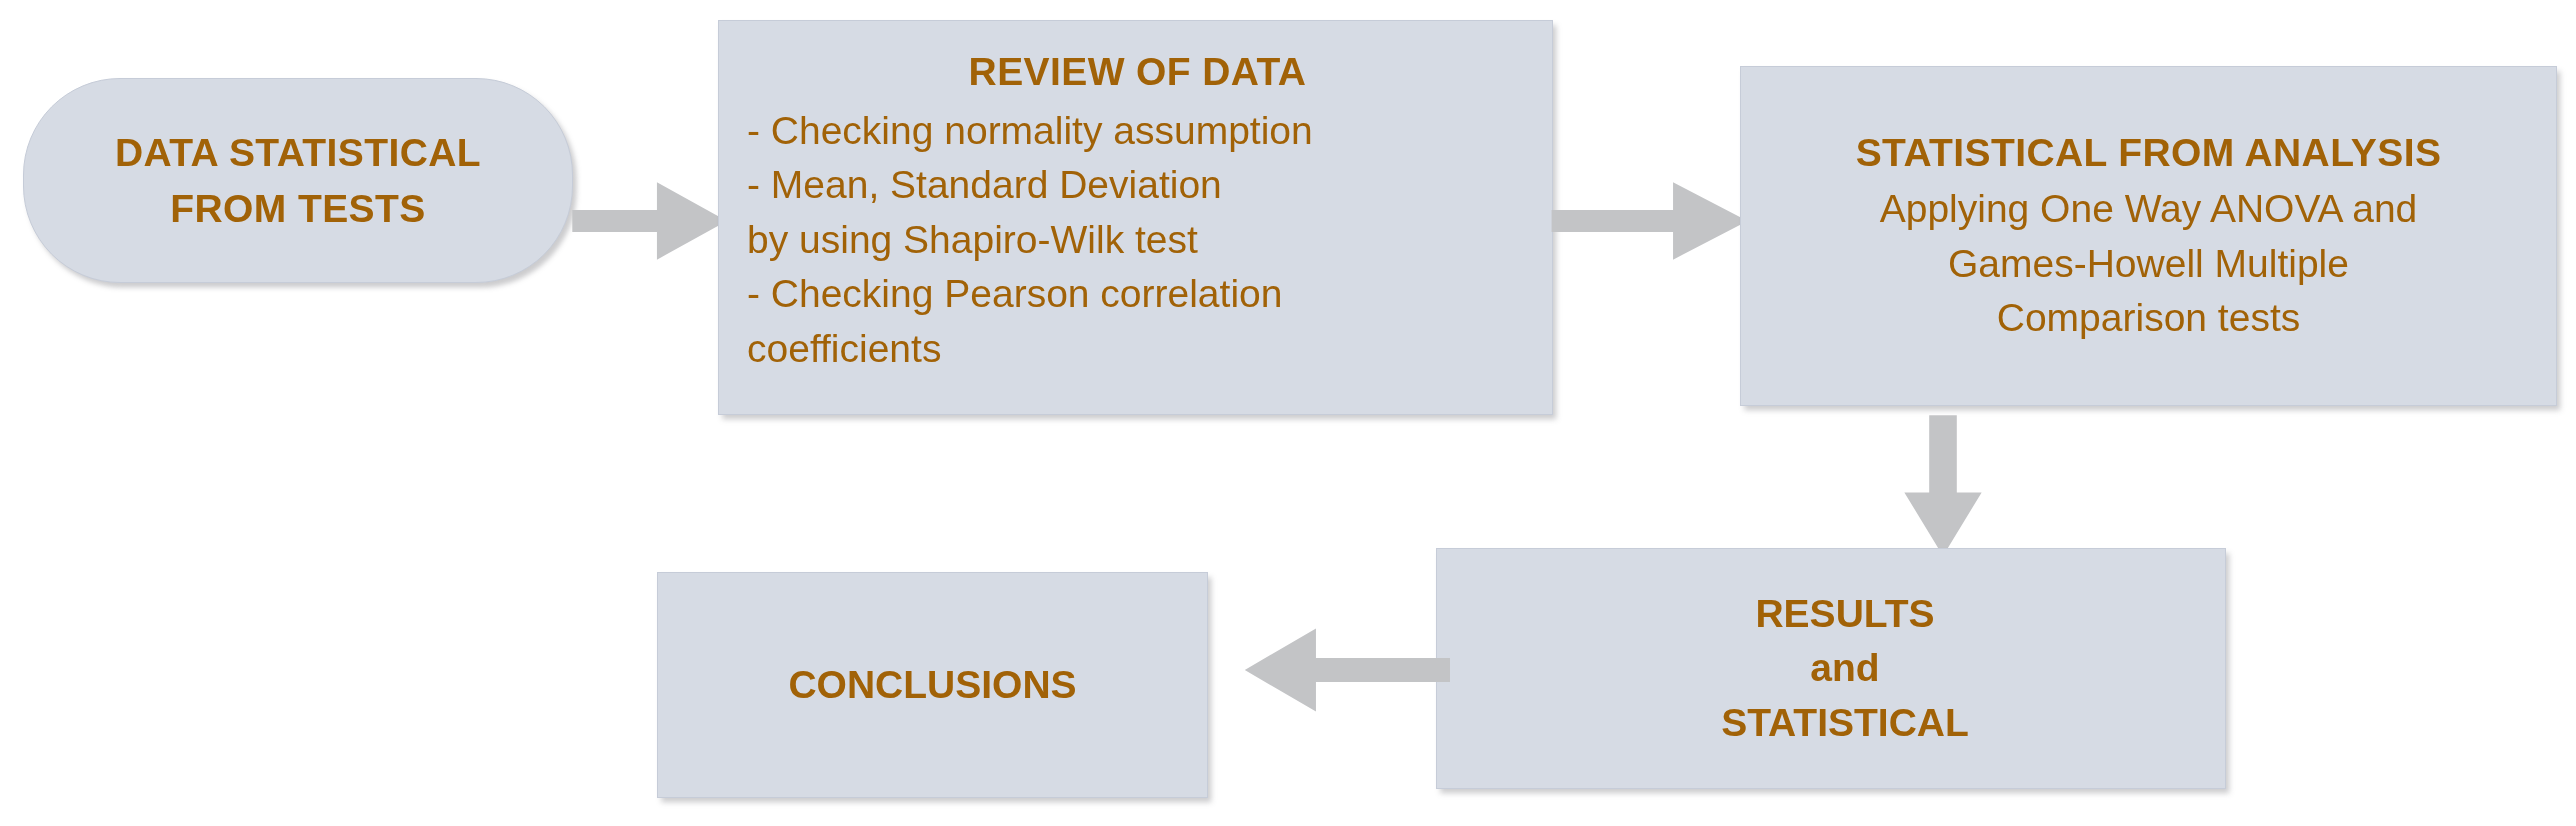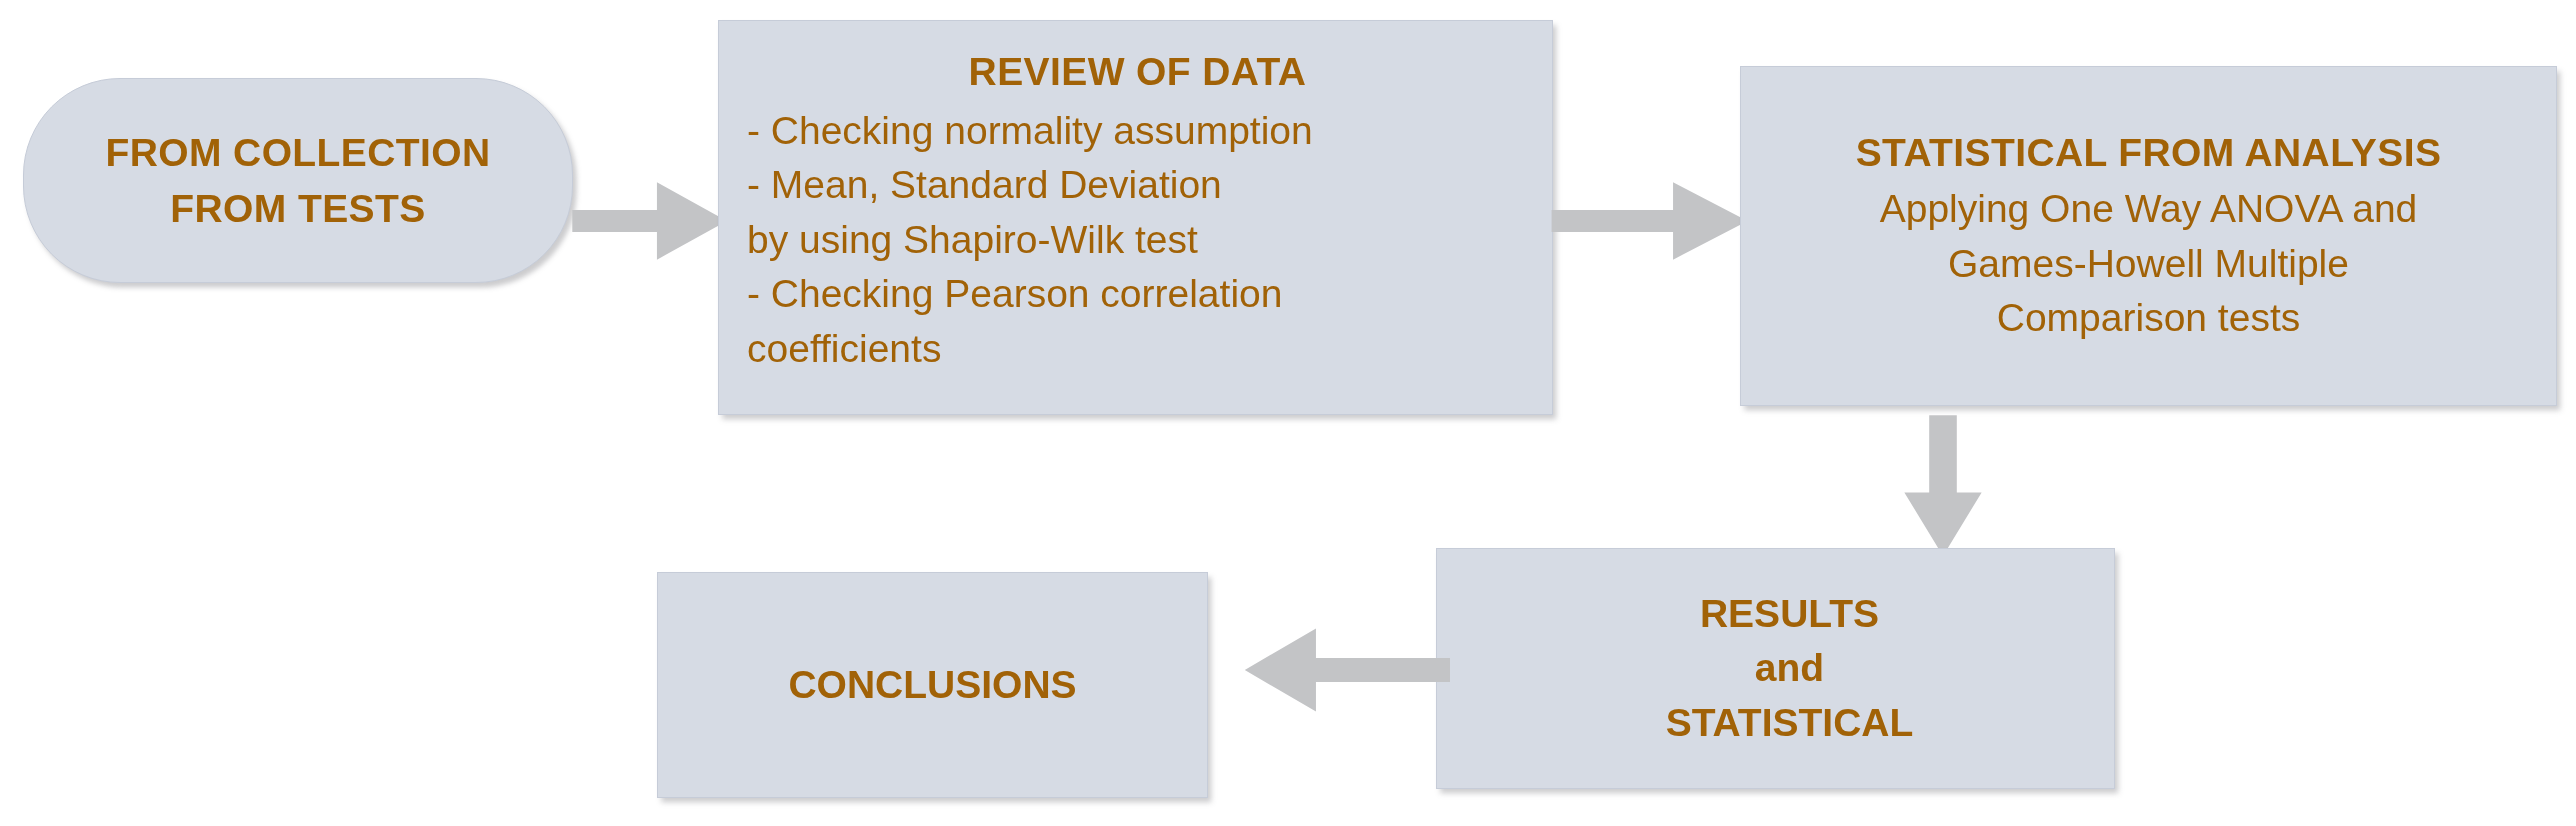--- a/index.html
+++ b/index.html
@@ -75,21 +75,21 @@
     left: 1740px; top: 66px; width: 817px; height: 340px;
     font-size: 39px;
     line-height: 1.40;
     padding: 13px 20.3px;
   }
   #node-statistical-analysis .title {
     font-size: 39px;
     margin-bottom: 1.8px;
   }
   #node-results-discussions {
-    left: 1436px; top: 548px; width: 679px; height: 241px;
+    left: 1436px; top: 548px; width: 790px; height: 241px;
     font-size: 39px;
     line-height: 1.40;
     font-weight: bold;
     padding-left: 41px;
   }
   #node-conclusions {
     left: 657px; top: 572px; width: 551px; height: 226px;
     font-size: 39px;
     font-weight: bold;
   }
@@ -105,21 +105,21 @@
   #arrow-review-to-analysis   { left: 1551px; top: 175px; width: 199px; height: 92px; }
   #arrow-analysis-to-results  { left: 1897px; top: 415px; width: 92px; height: 143px; }
   #arrow-results-to-conclusions { left: 1242px; top: 619px; width: 208px; height: 102px; }
 </style>
 </head>
 <body>
 
 <div id="flow-canvas">
 
   <div class="node rounded" id="node-data-collection">
-    <div class="title line">FROM COLLECTION</div>
+    <div class="title line">DATA STATISTICAL</div>
     <div class="title line">FROM TESTS</div>
   </div>
 
   <div class="arrow" id="arrow-collection-to-review">
     <svg width="157" height="92" viewBox="0 0 170 100">
       <polygon class="arrow-shape" points="0,38 92,38 92,8 168,50 92,92 92,62 0,62"></polygon>
     </svg>
   </div>
 
   <div class="node" id="node-review-of-data">

